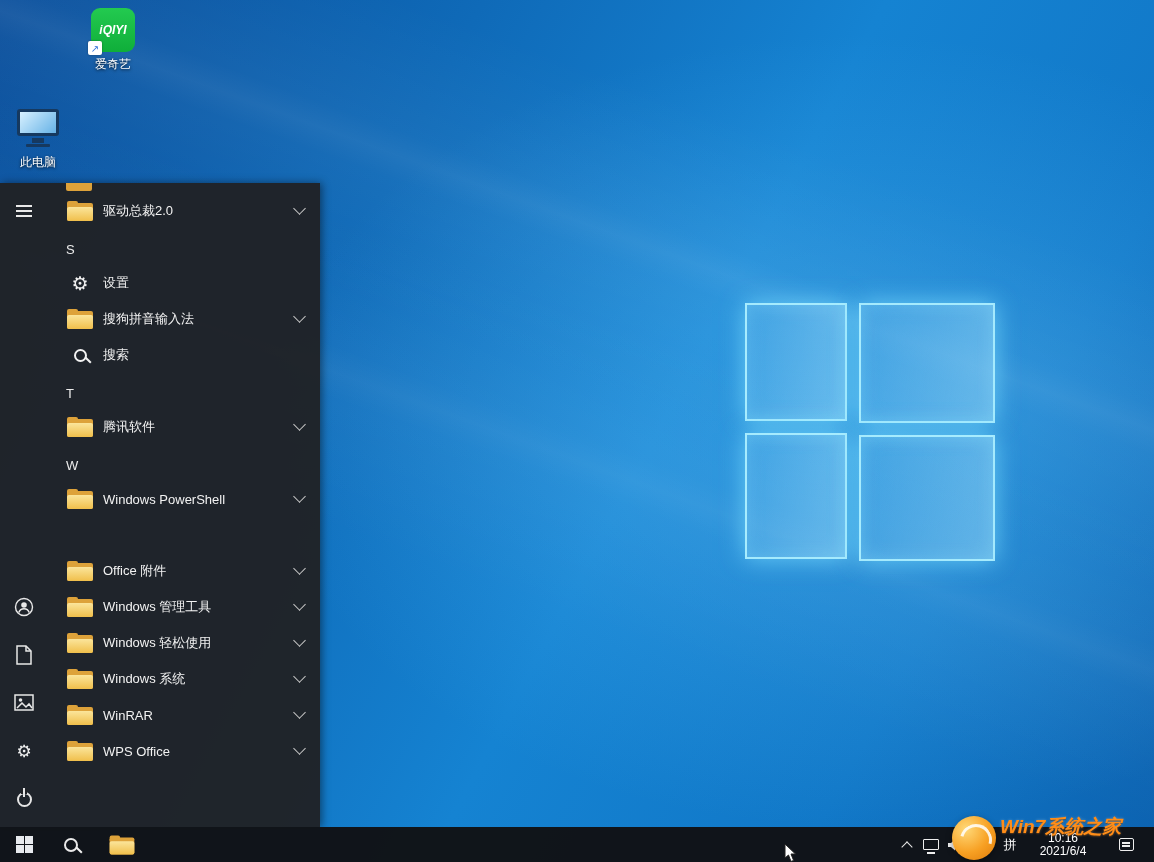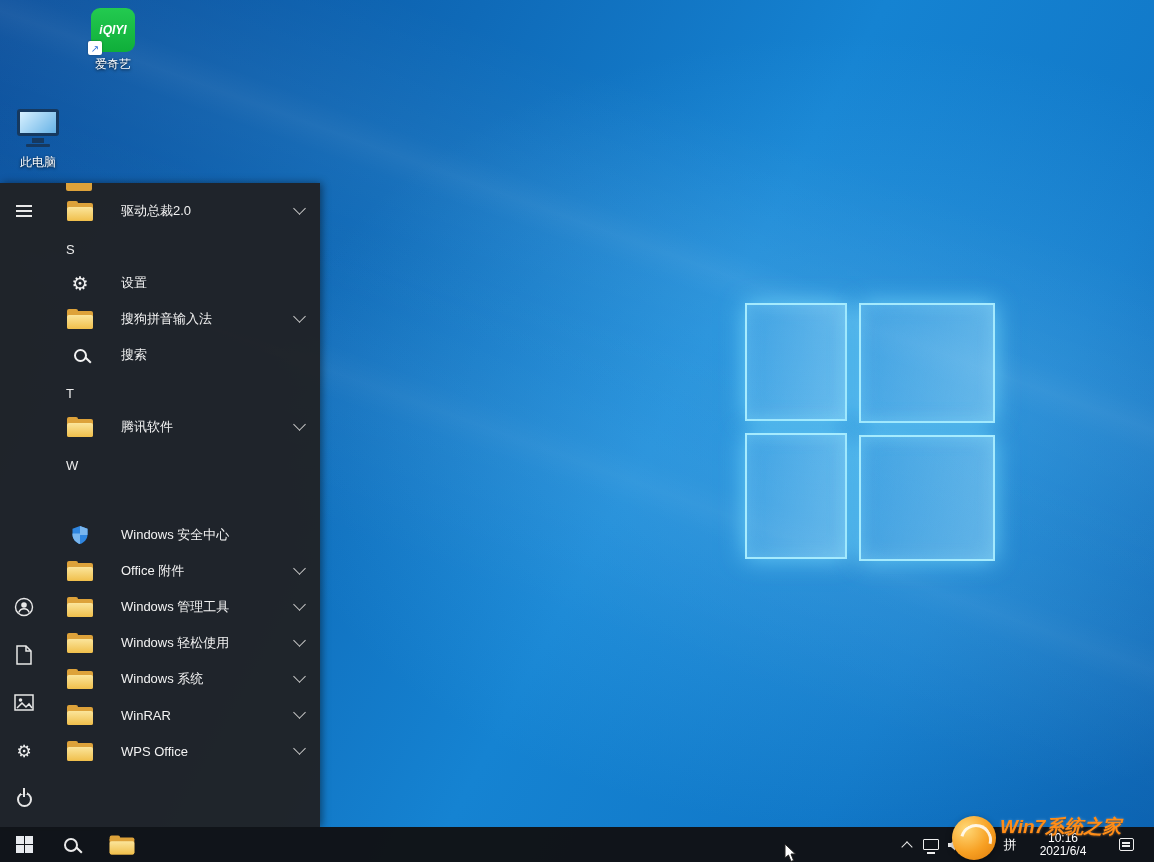--- a/index.html
+++ b/index.html
@@ -75,21 +75,21 @@
   .power-glyph::after { content:""; position:absolute; top:-6px; left:50%;
     margin-left:-1px; width:2px; height:9px; background:#e6e6e6; }
 
   .gear-glyph { color:#f0f0f0; font-size:19px; line-height:1; }
   .gear-glyph.small { font-size:17px; }
 
   .app-list { position:absolute; left:48px; top:0; right:0; height:100%; }
   .row { position:absolute; left:6px; right:8px; height:36px;
     display:flex; align-items:center; padding:0 8px 0 12px; border-radius:2px; cursor:pointer; }
   .ric { width:28px; display:flex; justify-content:center; align-items:center; }
-  .rlbl { margin-left:27px; font-size:13px; color:#f2f2f2; flex:1; white-space:nowrap;
+  .rlbl { margin-left:9px; font-size:13px; color:#f2f2f2; flex:1; white-space:nowrap;
     overflow:hidden; }
   .chev { width:9px; height:9px; border-right:1.6px solid #c9c9c9;
     border-bottom:1.6px solid #c9c9c9; transform:rotate(45deg); margin-top:-5px; }
   .letter { position:absolute; left:18px; width:32px; height:36px; display:flex;
     align-items:center; font-size:13px; color:#ececec; cursor:pointer; }
 
   .folder-icon { position:relative; width:26px; height:20px; }
   .folder-icon .tab { position:absolute; left:0; top:0; width:11px; height:6px;
     background:#dda23a; border-radius:2px 2px 0 0; }
   .folder-icon .back { position:absolute; left:0; top:2px; width:26px; height:18px;
@@ -269,31 +269,32 @@
               <i class="back"></i>
               <i class="front"></i>
             </span>
           </span>
         <span class="rlbl">腾讯软件</span>
         <span class="chev"></span>
       </div>
 
       <div class="letter" style="top:264px">W</div>
 
-
-      <div class="row" style="top:334px">
-        <span class="ric">
-          <svg width="18" height="20" viewBox="0 0 24 26">
-            <path d="M12 1l10 3.5V12c0 6.5-4.3 11.2-10 13C6.3 23.2 2 18.5 2 12V4.5z" fill="#2f86e0"></path>
-            <path d="M12 1l10 3.5V12c0 .3 0 .7-.1 1H12z" fill="#79b6ef"></path>
-            <path d="M12 25c-5.7-1.8-10-6.5-10-13 0-.3 0-.7.1-1H12z" fill="#79b6ef"></path>
-          </svg>
-        </span>
-        <span class="rlbl">Windows 安全中心</span>
-      </div>
+      <div class="row" style="top:298px">
+        <span class="ric">
+            <span class="folder-icon">
+              <i class="tab"></i>
+              <i class="back"></i>
+              <i class="front"></i>
+            </span>
+          </span>
+        <span class="rlbl">Windows PowerShell</span>
+        <span class="chev"></span>
+      </div>
+
 
       <div class="row" style="top:370px">
         <span class="ric">
             <span class="folder-icon">
               <i class="tab"></i>
               <i class="back"></i>
               <i class="front"></i>
             </span>
           </span>
         <span class="rlbl">Office 附件</span>

